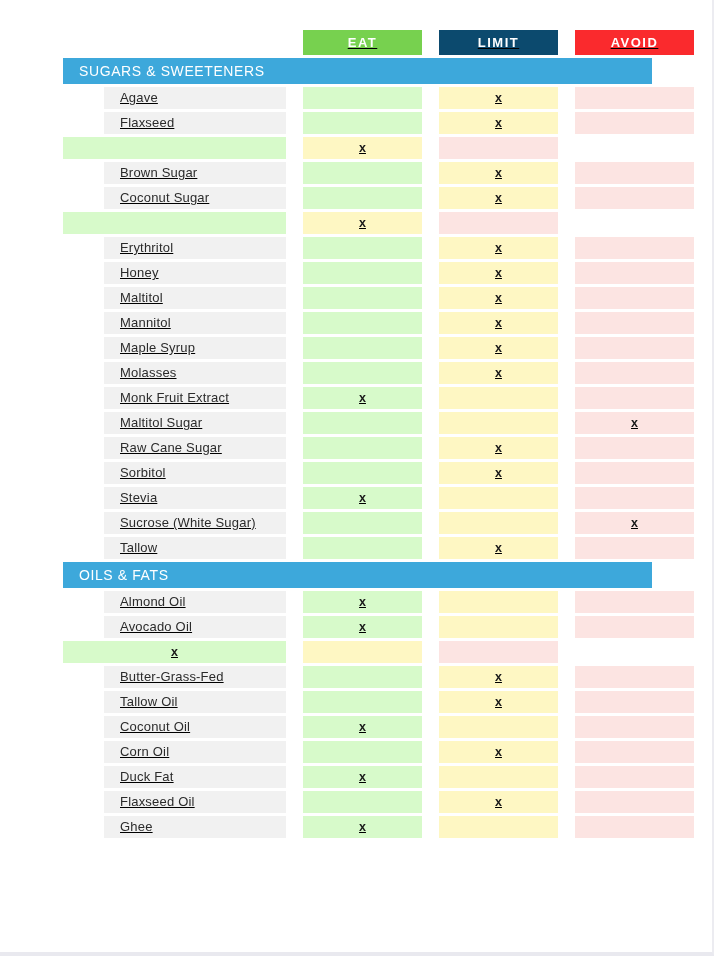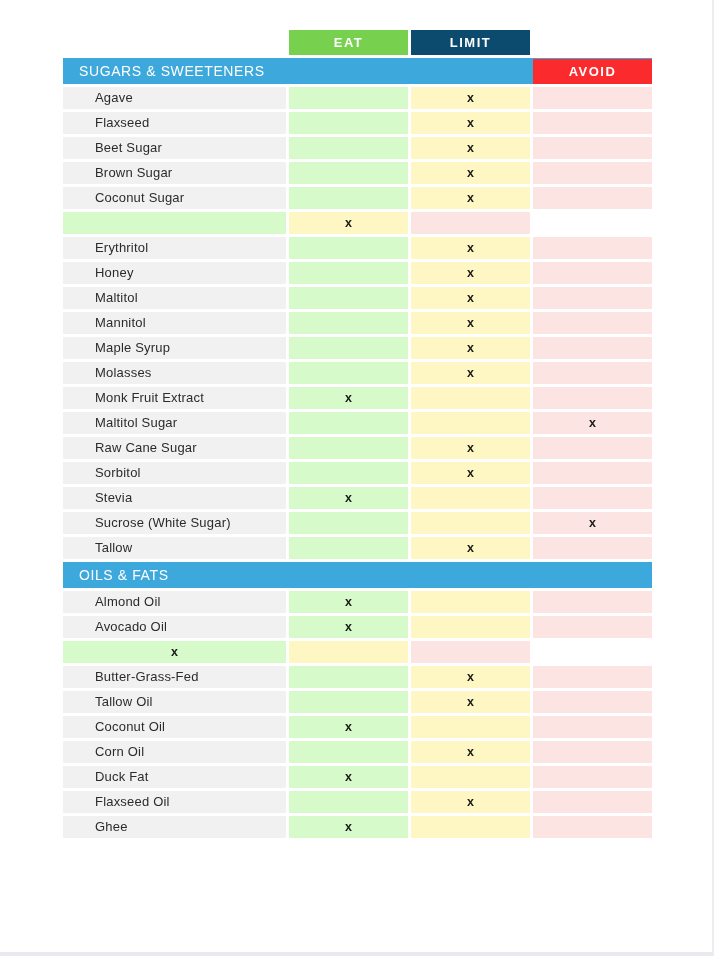--- a/index.html
+++ b/index.html
@@ -19,57 +19,59 @@
   }
   .table {
     position: absolute;
     left: 63px;
     top: 30px;
     width: 589px;
   }
   .grid-row {
     display: grid;
     grid-template-columns: 223px 119px 119px 119px;
-    column-gap: 3px;
+    column-gap: 17px;
+    text-decoration: underline;
   }
   .chip-row { height: 25px; }
   .chip {
     height: 25px;
     line-height: 25px;
     text-align: center;
     color: #ffffff;
     font-weight: bold;
     font-size: 13px;
     letter-spacing: 1.5px;
   }
   .chip-eat   { background: #77d14f; }
   .chip-limit { background: #0c4a6e; }
-  .chip-avoid { background: #fa2a2d; margin-top: 29px; }
+  .chip-avoid { background: #fa2a2d; }
   .section-header {
     margin-top: 3px;
     height: 26px;
     line-height: 26px;
     background: #3da8db;
     color: #ffffff;
     font-weight: normal;
     font-size: 14px;
     letter-spacing: 0.6px;
     padding-left: 16px;
   }
   .row { margin-top: 3px; height: 22px; }
   .cell {
     height: 22px;
     line-height: 22px;
     font-size: 13px;
     color: #2b2b2b;
   }
   .cell.name {
     background: #f1f1f1;
-    padding-left: 32px;
+    padding-left: 16px;
     letter-spacing: 0.2px;
+    margin-left: 41px;
   }
   .cell.mark {
     text-align: center;
     font-weight: bold;
     font-size: 12.5px;
     color: #1a1a1a;
   }
   .cell.eat   { background: #d7faca; }
   .cell.limit { background: #fef7c3; }
   .cell.avoid { background: #fce4e2; }
@@ -95,21 +97,20 @@
           <div class="cell mark limit">x</div>
           <div class="cell mark avoid"></div>
         </div>
         <div class="grid-row row">
           <div class="cell name">Flaxseed</div>
           <div class="cell mark eat"></div>
           <div class="cell mark limit">x</div>
           <div class="cell mark avoid"></div>
         </div>
         <div class="grid-row row">
-          <div class="cell name">Beet Sugar</div>
           <div class="cell mark eat"></div>
           <div class="cell mark limit">x</div>
           <div class="cell mark avoid"></div>
         </div>
         <div class="grid-row row">
           <div class="cell name">Brown Sugar</div>
           <div class="cell mark eat"></div>
           <div class="cell mark limit">x</div>
           <div class="cell mark avoid"></div>
         </div>

